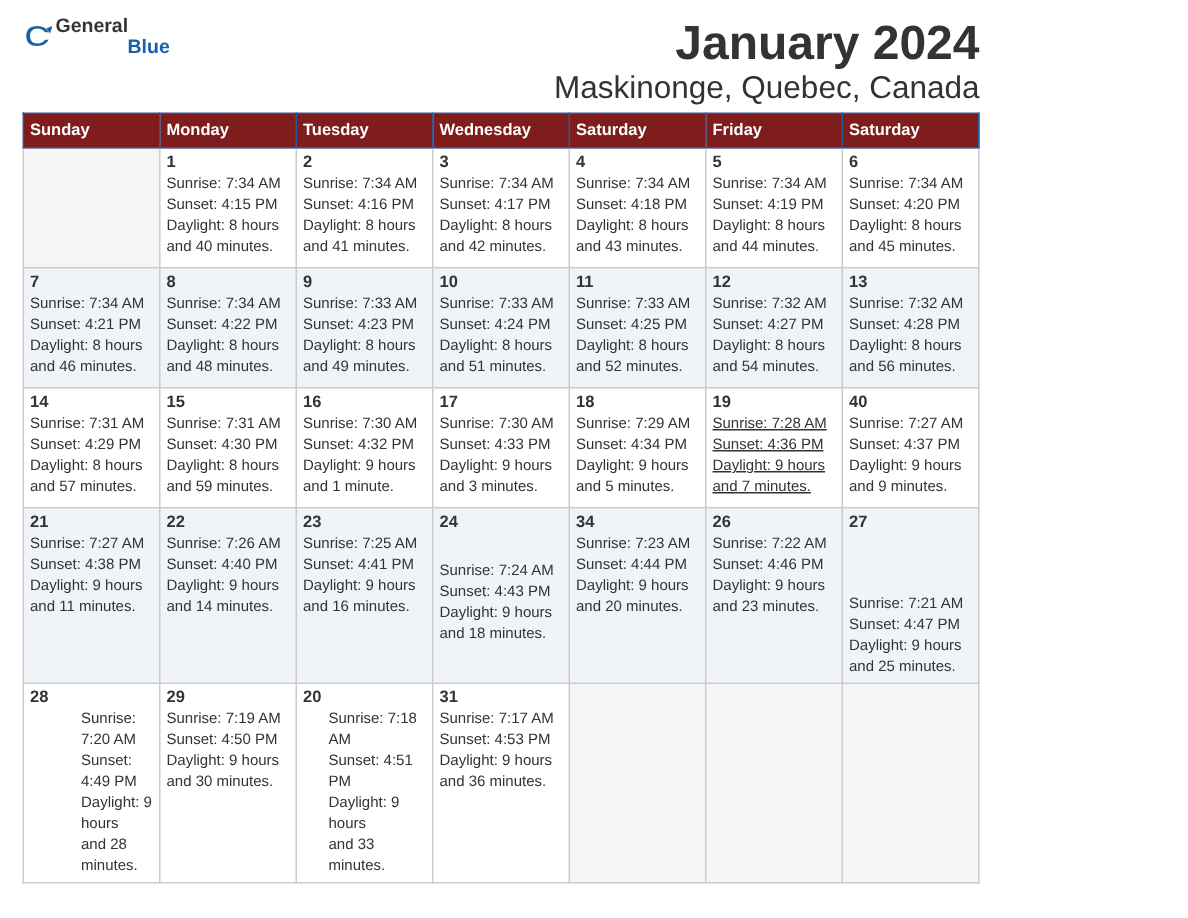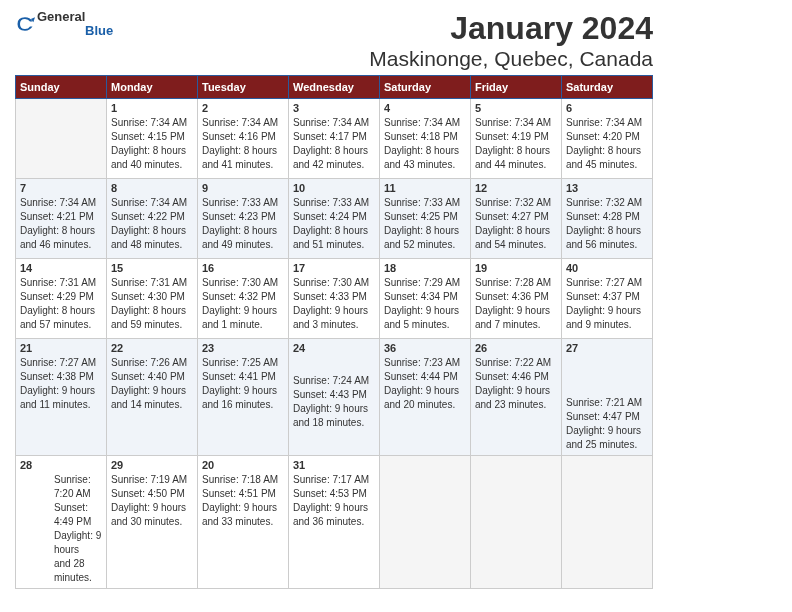--- a/index.html
+++ b/index.html
@@ -257,21 +257,21 @@
           </td>
           <td>
             <div class="day-num">18</div>
             <div class="day-info" style="white-space: pre-line;">Sunrise: 7:29 AM
 Sunset: 4:34 PM
 Daylight: 9 hours
 and 5 minutes.</div>
           </td>
           <td>
             <div class="day-num">19</div>
-            <div class="day-info" style="white-space: pre-line;">Sunrise: 7:28 AM
+            <div class="day-info" style="white-space: pre-line; text-decoration: underline;">Sunrise: 7:28 AM
 Sunset: 4:36 PM
 Daylight: 9 hours
 and 7 minutes.</div>
           </td>
           <td>
             <div class="day-num">40</div>
             <div class="day-info" style="white-space: pre-line;">Sunrise: 7:27 AM
 Sunset: 4:37 PM
 Daylight: 9 hours
 and 9 minutes.</div>
@@ -300,21 +300,21 @@
 and 16 minutes.</div>
           </td>
           <td>
             <div class="day-num">24</div>
             <div class="day-info" style="white-space: pre-line; margin-top: 20px;">Sunrise: 7:24 AM
 Sunset: 4:43 PM
 Daylight: 9 hours
 and 18 minutes.</div>
           </td>
           <td>
-            <div class="day-num">36</div>
+            <div class="day-num">34</div>
             <div class="day-info" style="white-space: pre-line;">Sunrise: 7:23 AM
 Sunset: 4:44 PM
 Daylight: 9 hours
 and 20 minutes.</div>
           </td>
           <td>
             <div class="day-num">26</div>
             <div class="day-info" style="white-space: pre-line;">Sunrise: 7:22 AM
 Sunset: 4:46 PM
 Daylight: 9 hours
@@ -338,21 +338,21 @@
           </td>
           <td>
             <div class="day-num">29</div>
             <div class="day-info" style="white-space: pre-line;">Sunrise: 7:19 AM
 Sunset: 4:50 PM
 Daylight: 9 hours
 and 30 minutes.</div>
           </td>
           <td>
             <div class="day-num">20</div>
-            <div class="day-info" style="white-space: pre-line;">Sunrise: 7:18 AM
+            <div class="day-info" style="white-space: pre-line; margin-left: 17px;">Sunrise: 7:18 AM
 Sunset: 4:51 PM
 Daylight: 9 hours
 and 33 minutes.</div>
           </td>
           <td>
             <div class="day-num">31</div>
             <div class="day-info" style="white-space: pre-line;">Sunrise: 7:17 AM
 Sunset: 4:53 PM
 Daylight: 9 hours
 and 36 minutes.</div>

